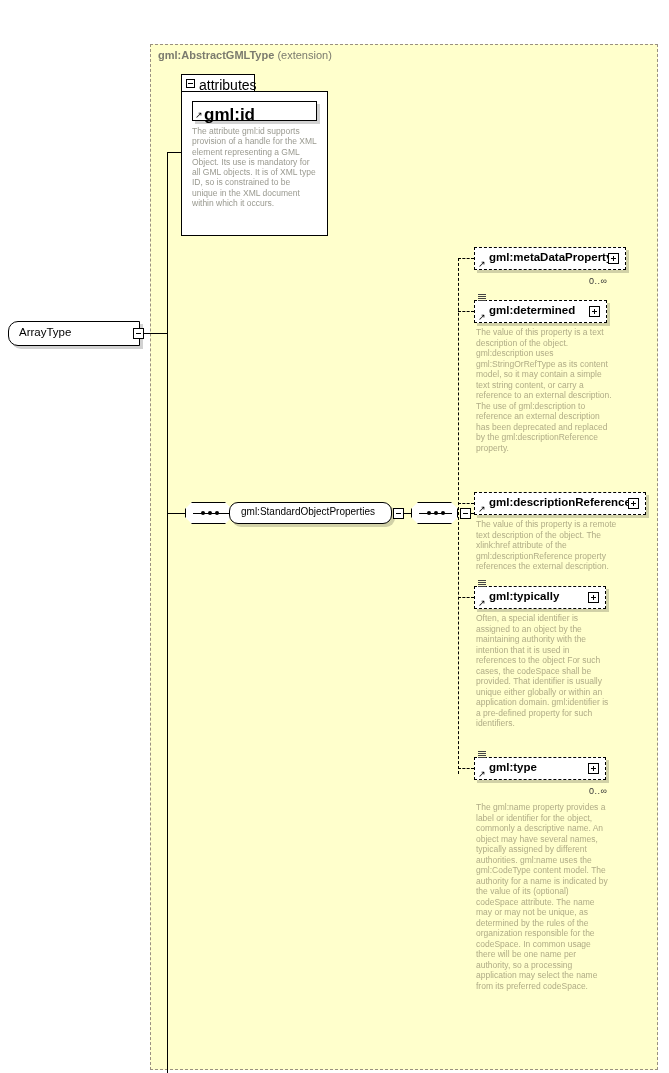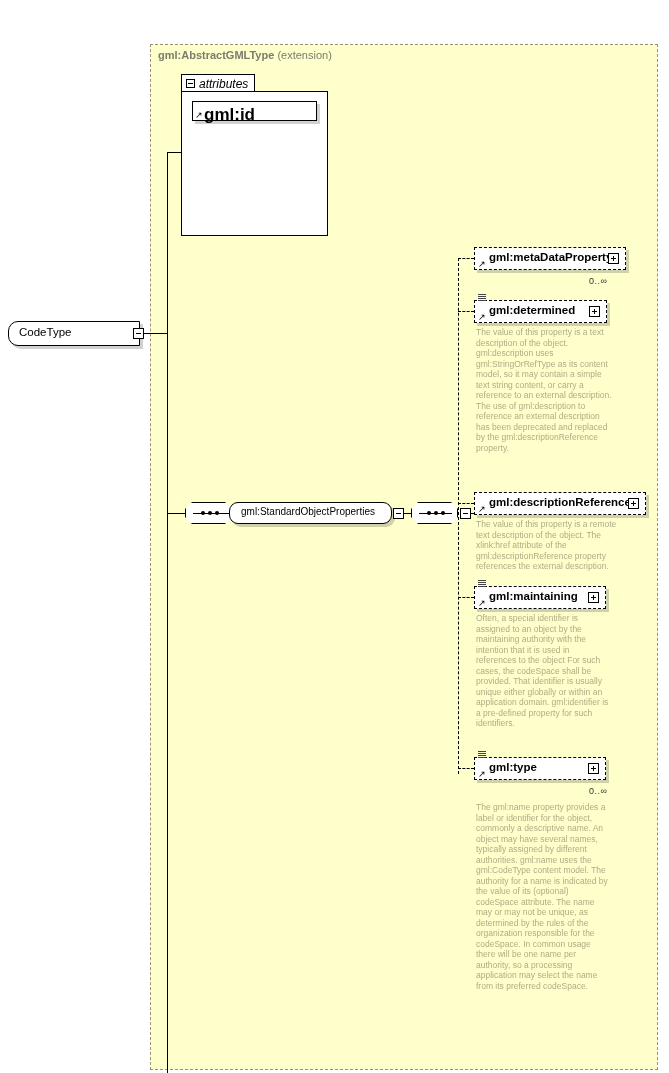--- a/index.html
+++ b/index.html
@@ -60,21 +60,21 @@
     box-sizing:border-box;
   }
   .attr-tab .tsq{
     position:absolute;left:4px;top:4px;width:9px;height:9px;
     border:1px solid #000;background:#fff;box-sizing:border-box;
   }
   .attr-tab .tsq:before{
     content:"";position:absolute;left:1px;top:3px;width:5px;height:1px;background:#000;
   }
   .attr-tab .ttxt{
-    position:absolute;left:17px;top:2px;font-size:12px;font-style:italic;color:#000;
+    position:absolute;left:17px;top:2px;font-size:14px;color:#000;
   }
   .attr-body{
     position:absolute;left:181px;top:55px;width:147px;height:145px;
     background:#fff;border:1px solid #000;box-sizing:border-box;
   }
 
   
   .attr-item{
     position:absolute;left:192px;top:65px;width:125px;height:20px;
     background:#fff;border:1px solid #000;box-sizing:border-box;
@@ -163,21 +163,21 @@
 
 <div id="canvas">
 
   <div class="ext-panel"></div>
   <div class="ext-title">
     <span>gml:AbstractGMLType</span>
     <span class="plain">(extension)</span>
   </div>
 
   <div class="typebox">
-    <span class="lbl">CodeType</span>
+    <span class="lbl">ArrayType</span>
   </div>
   <div class="sq" style="left:133px;top:292px;"></div>
 
   <div class="hline" style="left:144px;top:297px;width:24px;"></div>
   <div class="vline" style="left:167px;top:116px;height:938px;"></div>
 
   <div class="hline" style="left:167px;top:116px;width:15px;"></div>
 
   <div class="hline" style="left:167px;top:477px;width:18px;"></div>
 
@@ -186,20 +186,21 @@
   <div class="attr-tab">
     <span class="tsq"></span>
     <span class="ttxt">attributes</span>
   </div>
   <div class="attr-body"></div>
 
   <div class="attr-item">
     <span class="arrowglyph">↗</span>
     <span class="nm">gml:id</span>
   </div>
+  <div class="attr-doc">The attribute gml:id supports provision of a handle for the XML element representing a GML Object. Its use is mandatory for all GML objects. It is of XML type ID, so is constrained to be unique in the XML document within which it occurs.</div>
 
   <div class="seqwrap" style="left:185px;top:466px;">
     <div class="seq">
       <span class="dots"></span>
       <span class="d" style="left:15px;"></span>
       <span class="d" style="left:22px;"></span>
       <span class="d" style="left:29px;"></span>
     </div>
     <div class="sq"></div>
   </div>
@@ -258,21 +259,21 @@
   <div class="elem-doc" style="left:476px;top:483px;width:146px;">The value of this property is a remote text description of the object. The xlink:href attribute of the gml:descriptionReference property references the external description.</div>
 
   <div class="elem" style="left:474px;top:550px;width:132px;">
     <span class="doc-mark">
         <i></i>
         <i></i>
         <i></i>
         <i></i>
       </span>
     <span class="arr">↗</span>
-    <span class="nm">gml:maintaining</span>
+    <span class="nm">gml:typically</span>
     <span class="esq" style="right:6px;"></span>
   </div>
   <div class="elem-doc" style="left:476px;top:577px;width:136px;">Often, a special identifier is assigned to an object by the maintaining authority with the intention that it is used in references to the object For such cases, the codeSpace shall be provided. That identifier is usually unique either globally or within an application domain. gml:identifier is a pre-defined property for such identifiers.</div>
 
   <div class="elem" style="left:474px;top:721px;width:132px;">
     <span class="doc-mark">
         <i></i>
         <i></i>
         <i></i>
         <i></i>

